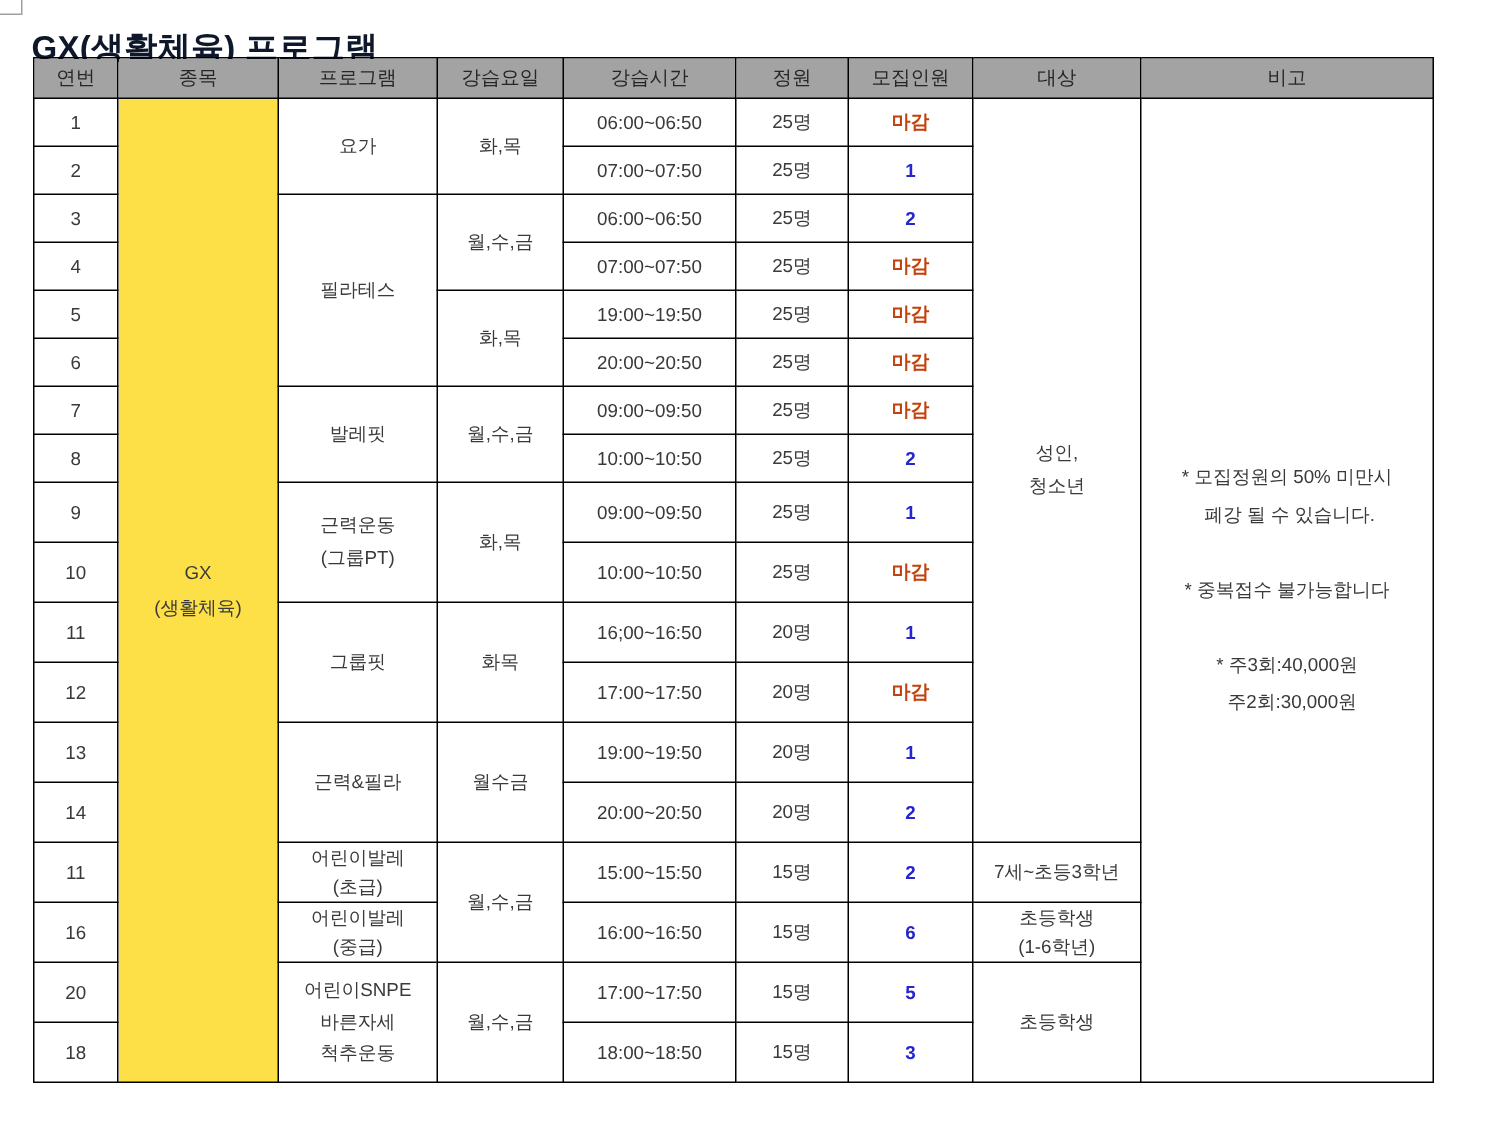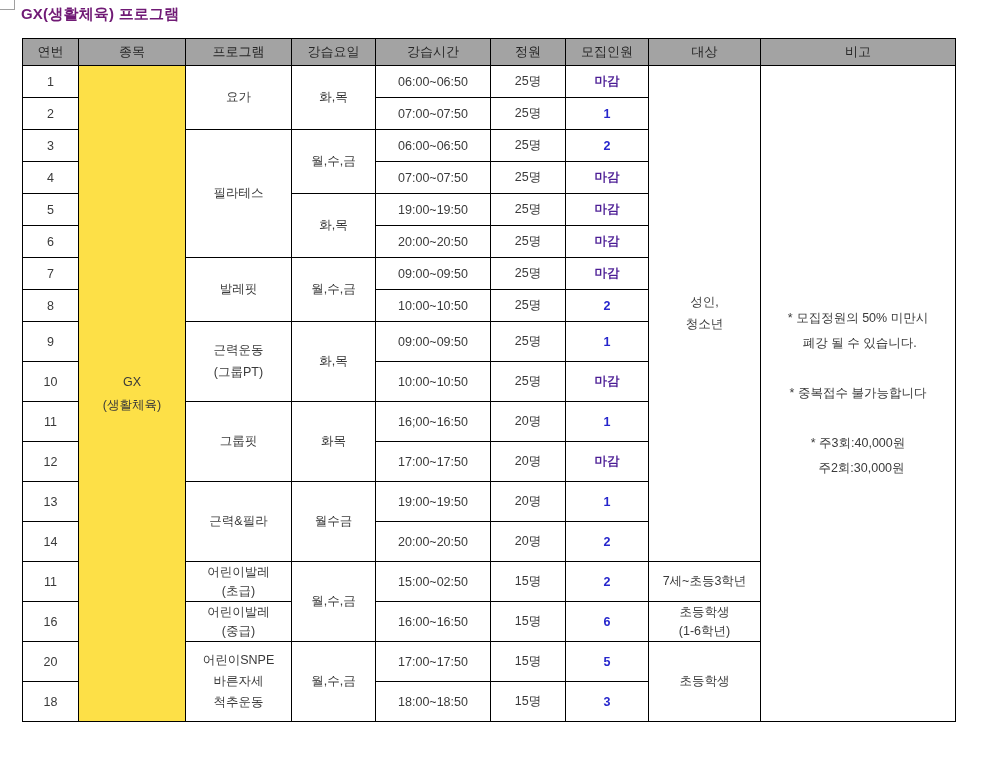--- a/index.html
+++ b/index.html
@@ -10,23 +10,23 @@
     position:relative;
     -webkit-font-smoothing:antialiased;
   }
   .cell-artifact {
     position:absolute; left:-1px; top:-1px;
     width:14px; height:9px;
     border:1px solid #a0a0a0;
     background:#ffffff;
   }
   .page-title {
-    position:absolute; left:21px; top:5px;
-    font-size:15px; font-weight:bold;
-    color:#701a75;
+    position:absolute; left:21px; top:17px;
+    font-size:22px; font-weight:bold;
+    color:#0f172a;
     letter-spacing:0.2px;
     white-space:nowrap;
   }
   table.schedule {
     position:absolute; left:22px; top:38px;
     border-collapse:collapse;
     table-layout:fixed;
     width:933px;
   }
   table.schedule td, table.schedule th {
@@ -61,21 +61,21 @@
     text-align:left;
     vertical-align:middle;
     padding-left:11px;
     padding-right:6px;
     white-space:pre-wrap;
     line-height:2.0;
     font-size:12.5px;
     color:#333333;
   }
   td.recruit-cell span { font-weight:bold; }
-  td.recruit-cell span.closed { color:#4c1d95; }
+  td.recruit-cell span.closed { color:#c2410c; }
   td.recruit-cell span.open   { color:#2626cc; }
 </style>
 </head>
 <body>
 
 <div class="cell-artifact"></div>
 
 <div class="page-title">GX(생활체육) 프로그램</div>
 
 <table class="schedule">
@@ -211,21 +211,21 @@
       <td>14</td>
       <td>20:00~20:50</td>
       <td>20명</td>
       <td class="recruit-cell"><span class="open">2</span></td>
     </tr>
     <tr class="rh40">
       <td>11</td>
       <td class="pre tight">어린이발레
 (초급)</td>
       <td rowspan="2">월,수,금</td>
-      <td>15:00~02:50</td>
+      <td>15:00~15:50</td>
       <td>15명</td>
       <td class="recruit-cell"><span class="open">2</span></td>
       <td>7세~초등3학년</td>
     </tr>
     <tr class="rh40">
       <td>16</td>
       <td class="pre tight">어린이발레
 (중급)</td>
       <td>16:00~16:50</td>
       <td>15명</td>

